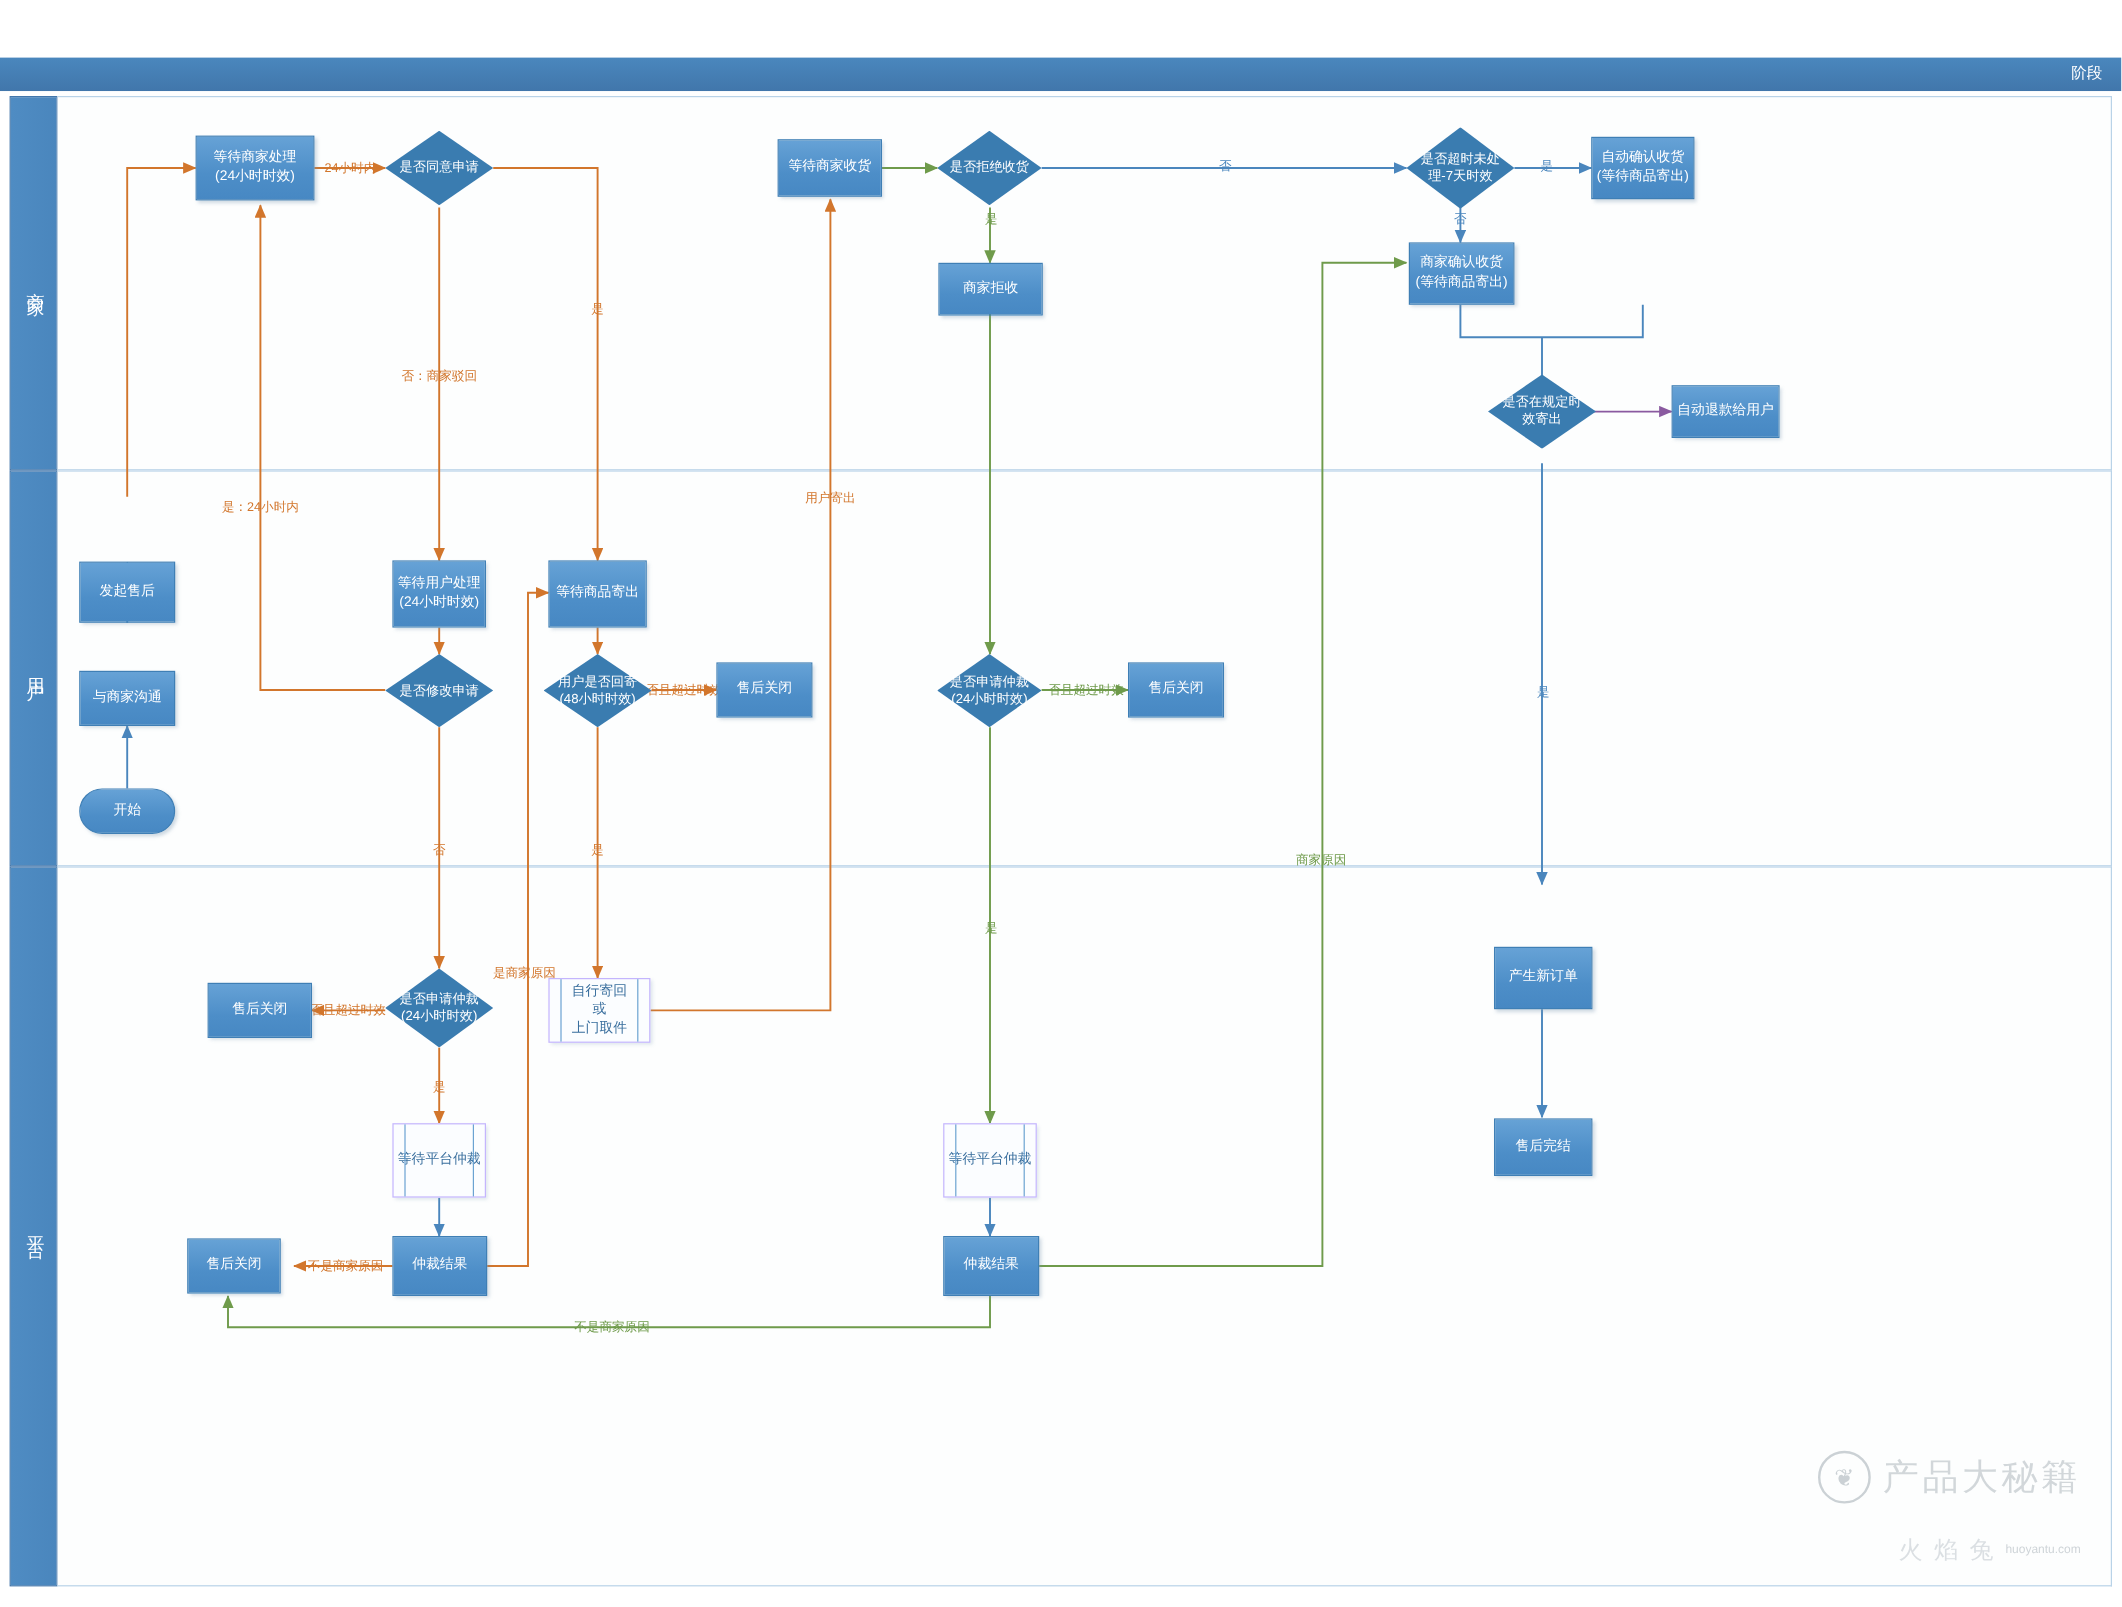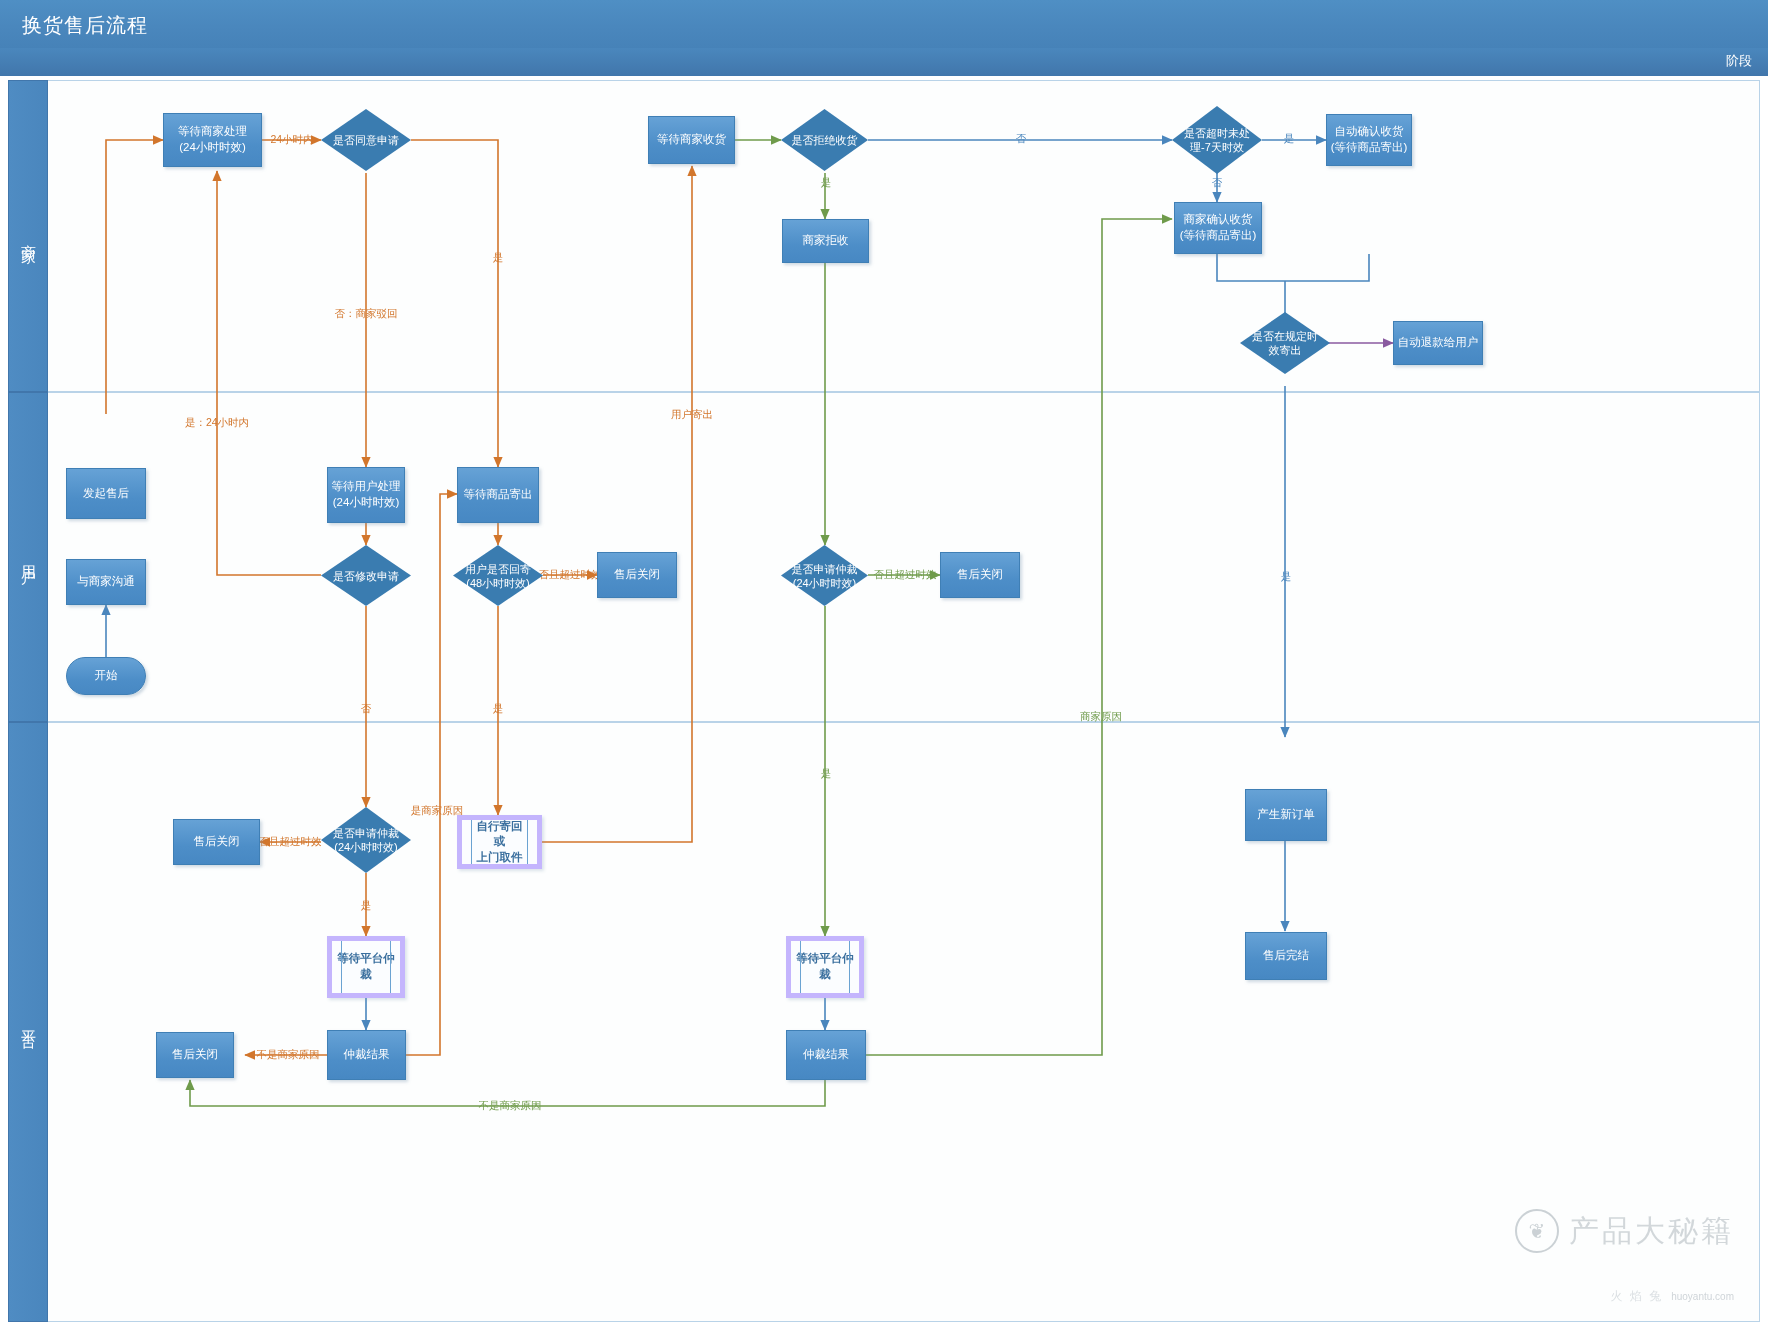--- a/index.html
+++ b/index.html
@@ -31,22 +31,22 @@
   #wires{position:absolute;left:0;top:0;width:1768px;height:1263px;pointer-events:none;}
 
   
   .node{position:absolute;box-sizing:border-box;display:flex;align-items:center;
     justify-content:center;text-align:center;color:#ffffff;font-size:11.5px;line-height:1.35;
     white-space:pre-line;}
   .proc{background:linear-gradient(180deg,#66a2d6 0%,#4d8ec8 60%,#4788c3 100%);
     border:1px solid #3f7fb5;box-shadow:2px 2px 3px rgba(120,150,175,.35);}
   .term{background:linear-gradient(180deg,#66a2d6 0%,#4d8ec8 60%,#4788c3 100%);
     border:1px solid #3f7fb5;border-radius:22px;box-shadow:2px 2px 3px rgba(120,150,175,.35);}
-  .predef{background:#fbfdff;border:5px solid #c4b5fd;color:#3a6f9e;
-    box-shadow:2px 2px 3px rgba(120,150,175,.25);font-weight:bold;}
+  .predef{background:#fbfdff;border:1px solid #c4b5fd;color:#3a6f9e;
+    box-shadow:2px 2px 3px rgba(120,150,175,.25);}
   .predef::before,.predef::after{content:"";position:absolute;top:0;bottom:0;width:0;
     border-left:1px solid #6ba3d2;}
   .predef::before{left:9px;}
   .predef::after{right:9px;}
 
   .dec{position:absolute;}
   .dec .shape{position:absolute;left:0;top:0;width:100%;height:100%;
     background:#3a7cb0;clip-path:polygon(50% 0,100% 50%,50% 100%,0 50%);}
   .dec .txt{position:absolute;left:0;top:50%;transform:translateY(-50%);width:100%;
     text-align:center;color:#ffffff;font-size:11px;line-height:1.3;white-space:pre-line;}
@@ -56,31 +56,28 @@
   .lo{color:#d2762c;}
   .lg{color:#6f9b4b;}
   .lb{color:#4a86bd;}
 
   
   #wm{position:absolute;right:34px;bottom:86px;display:flex;align-items:center;gap:10px;opacity:.5;}
   #wm-badge{width:40px;height:40px;border-radius:50%;border:2px solid #9aa6ad;
     display:flex;align-items:center;justify-content:center;color:#9aa6ad;font-size:20px;}
   #wm-text{font-size:30px;color:#a8b2b8;letter-spacing:3px;font-family:"Liberation Serif",serif;}
   #wm2{position:absolute;right:34px;bottom:34px;display:flex;align-items:center;gap:8px;opacity:.65;}
-  #wm2-fire{font-size:12px;color:#c9d0d5;letter-spacing:2px;text-align:center;}
+  #wm2-fire{font-size:20px;color:#c9d0d5;letter-spacing:2px;text-align:center;}
   #wm2-url{font-size:10px;color:#b6bec4;}
 </style>
 </head>
 <body>
 
 <div id="page">
 
-  <div id="titlebar">
-    <div id="title-text">换货售后流程</div>
-  </div>
   <div id="phasebar"></div>
   <div id="phase-label">阶段</div>
 
   <div id="canvas">
 
     <div class="lane" style="top:4px;height:312px;">
       <div class="lane-head">
         <span>商家</span>
       </div>
       <div class="lane-body"></div>

